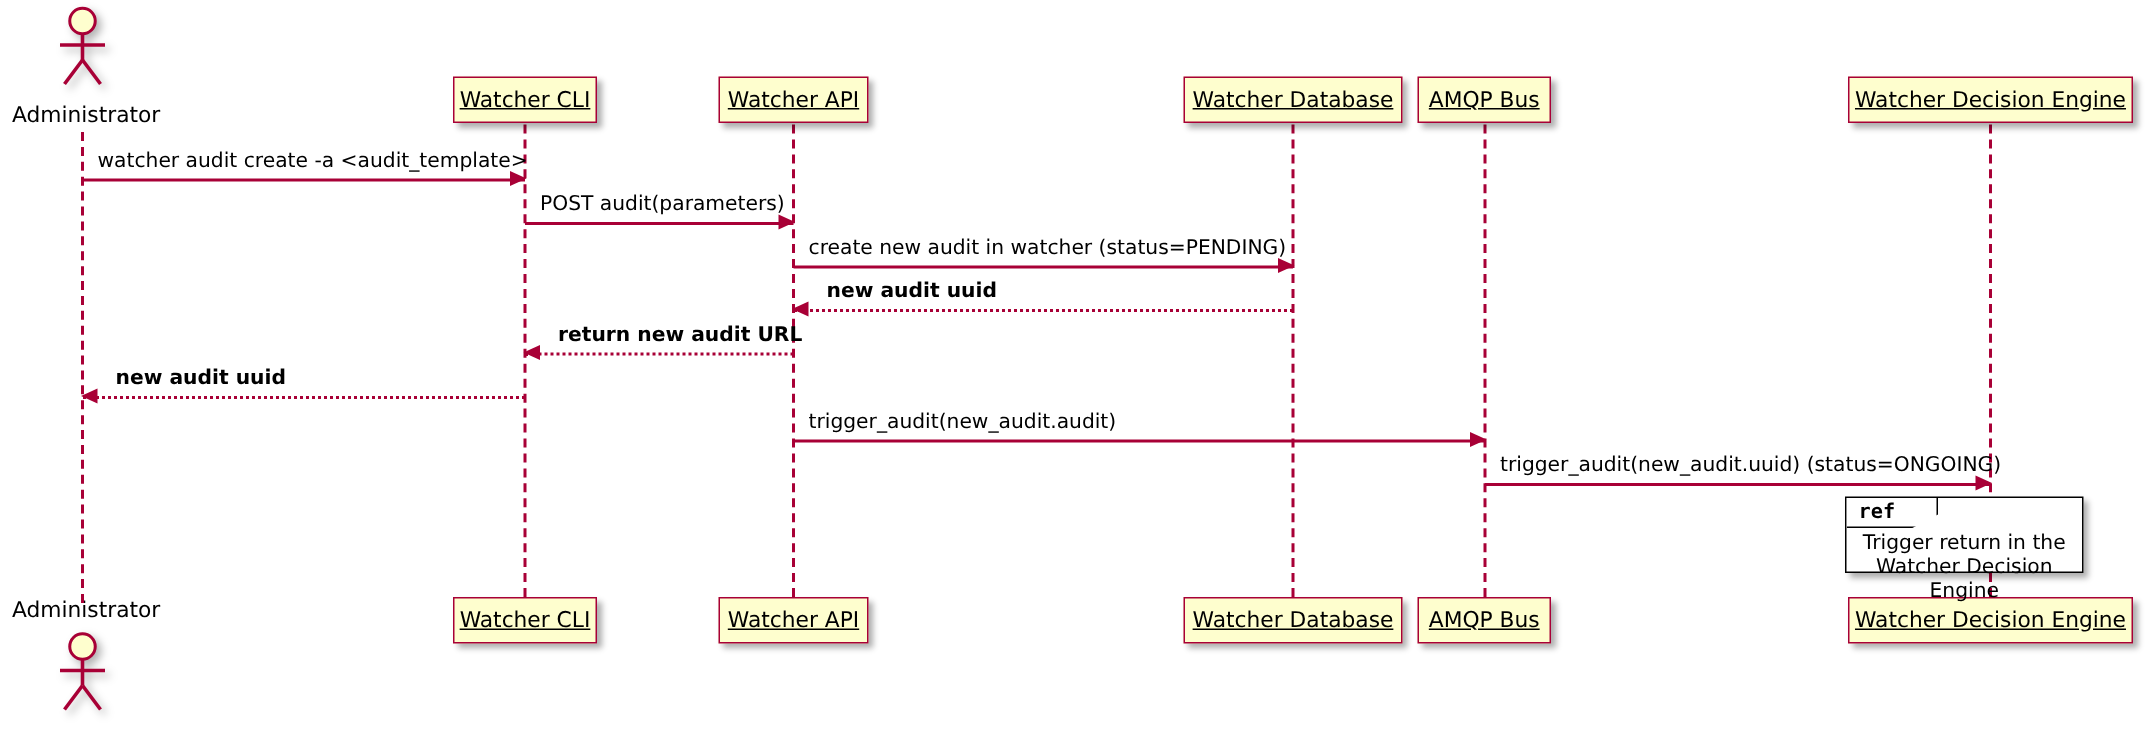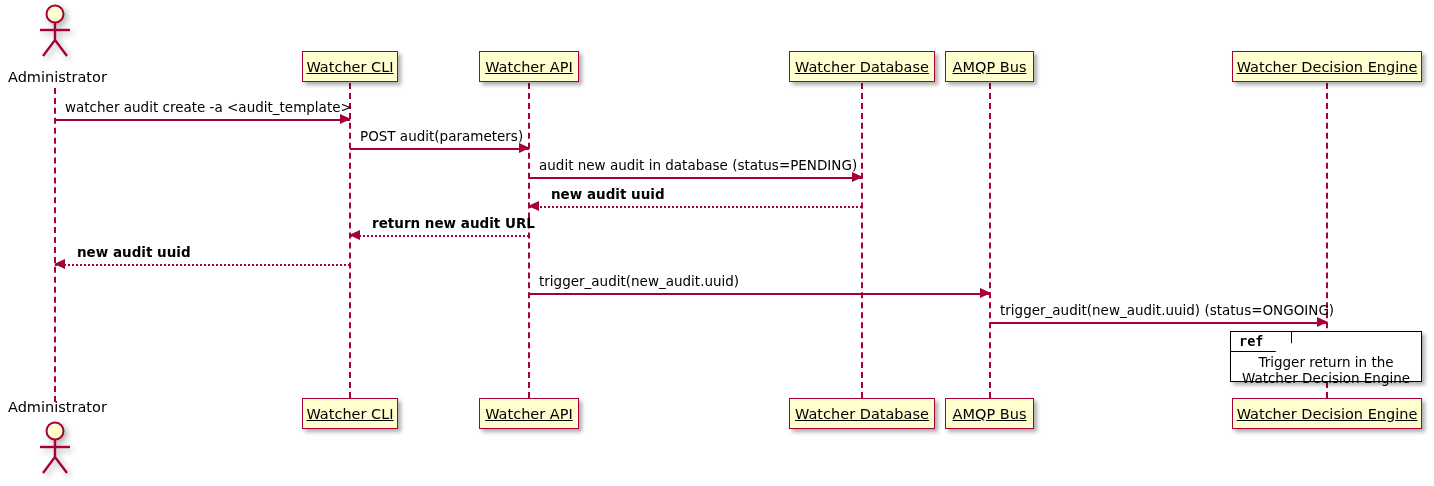--- a/index.html
+++ b/index.html
@@ -148,21 +148,21 @@
 
   <div class="msg right" style="left:350px;top:148px;width:179px;">
     <div class="line"></div>
     <div class="head"></div>
     <div class="label">POST audit(parameters)</div>
   </div>
 
   <div class="msg right" style="left:529px;top:177px;width:333px;">
     <div class="line"></div>
     <div class="head"></div>
-    <div class="label">audit new audit in database (status=PENDING)</div>
+    <div class="label">create new audit in watcher (status=PENDING)</div>
   </div>
 
   <div class="msg left dotted" style="left:529px;top:206px;width:333px;">
     <div class="line"></div>
     <div class="head"></div>
     <div class="label">new audit uuid</div>
   </div>
 
   <div class="msg left dotted" style="left:350px;top:235px;width:179px;">
     <div class="line"></div>
@@ -172,30 +172,30 @@
 
   <div class="msg left dotted" style="left:55px;top:264px;width:295px;">
     <div class="line"></div>
     <div class="head"></div>
     <div class="label">new audit uuid</div>
   </div>
 
   <div class="msg right" style="left:529px;top:293px;width:461px;">
     <div class="line"></div>
     <div class="head"></div>
-    <div class="label">trigger_audit(new_audit.uuid)</div>
+    <div class="label">trigger_audit(new_audit.audit)</div>
   </div>
 
   <div class="msg right" style="left:990px;top:322px;width:337px;">
     <div class="line"></div>
     <div class="head"></div>
     <div class="label">trigger_audit(new_audit.uuid) (status=ONGOING)</div>
   </div>
 
-  <div class="ref-box" style="left:1230px;top:331px;width:192px;height:51px;">
+  <div class="ref-box" style="left:1230px;top:331px;width:159px;height:51px;">
     <div class="ref-tab">
       <span>ref</span>
     </div>
     <div class="ref-body">
       <div>Trigger return in the</div>
       <div>Watcher Decision Engine</div>
     </div>
   </div>
 
 </div>

